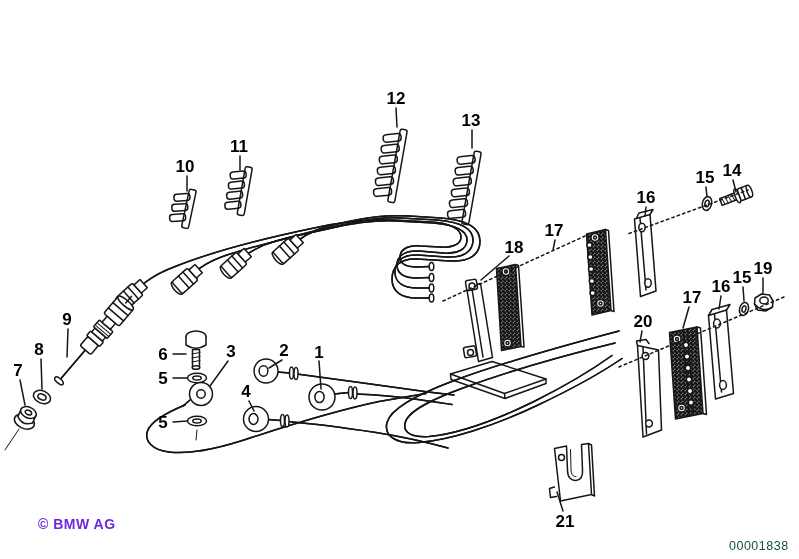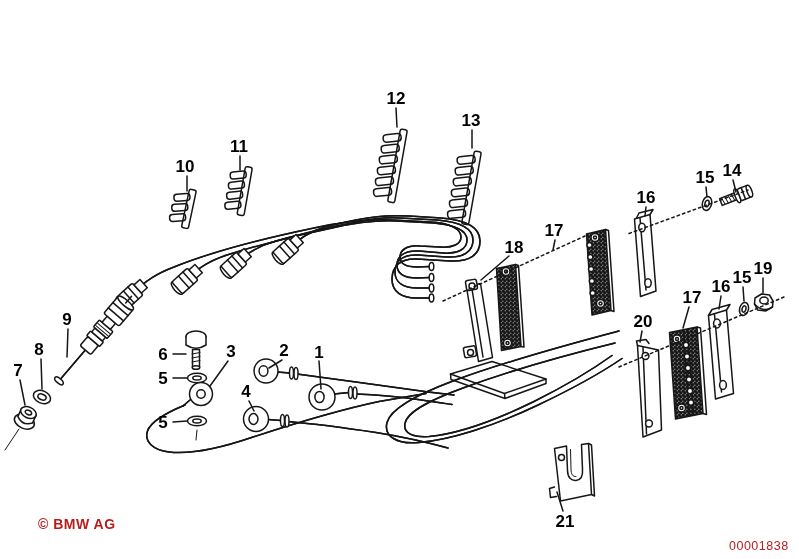--- a/index.html
+++ b/index.html
@@ -6,23 +6,23 @@
   .stage{position:relative;width:799px;height:559px;background:#ffffff;overflow:hidden;}
   svg#art{position:absolute;left:0;top:0;}
   svg#art path,svg#art rect,svg#art ellipse,svg#art circle,svg#art line{
     stroke:#161616;stroke-width:1.5;fill:none;stroke-linejoin:round;stroke-linecap:round;}
   svg#art .fw{fill:#ffffff;}
   svg#art .stip{fill:url(#stip);}
   svg#art .thin{stroke-width:1;}
   svg#art text.callout{font:700 17px "Liberation Sans",sans-serif;fill:#000;stroke:none;
     text-anchor:middle;}
   .copyright{position:absolute;left:38px;top:516px;font-size:14px;font-weight:600;
-    color:#b91c1c;letter-spacing:0.5px;}
+    color:#6d28d9;letter-spacing:0.5px;}
   .docnum{position:absolute;left:729px;top:539px;font-size:12.5px;font-weight:400;
-    color:#b91c1c;letter-spacing:0.5px;}
+    color:#14532d;letter-spacing:0.5px;}
 </style>
 </head>
 <body>
 
 <div class="stage">
 
 <svg id="art" width="799" height="559" viewBox="0 0 799 559">
   <defs>
     <pattern id="stip" width="4" height="4" patternUnits="userSpaceOnUse">
       <rect width="4" height="4" fill="#ffffff" stroke="none"></rect>

